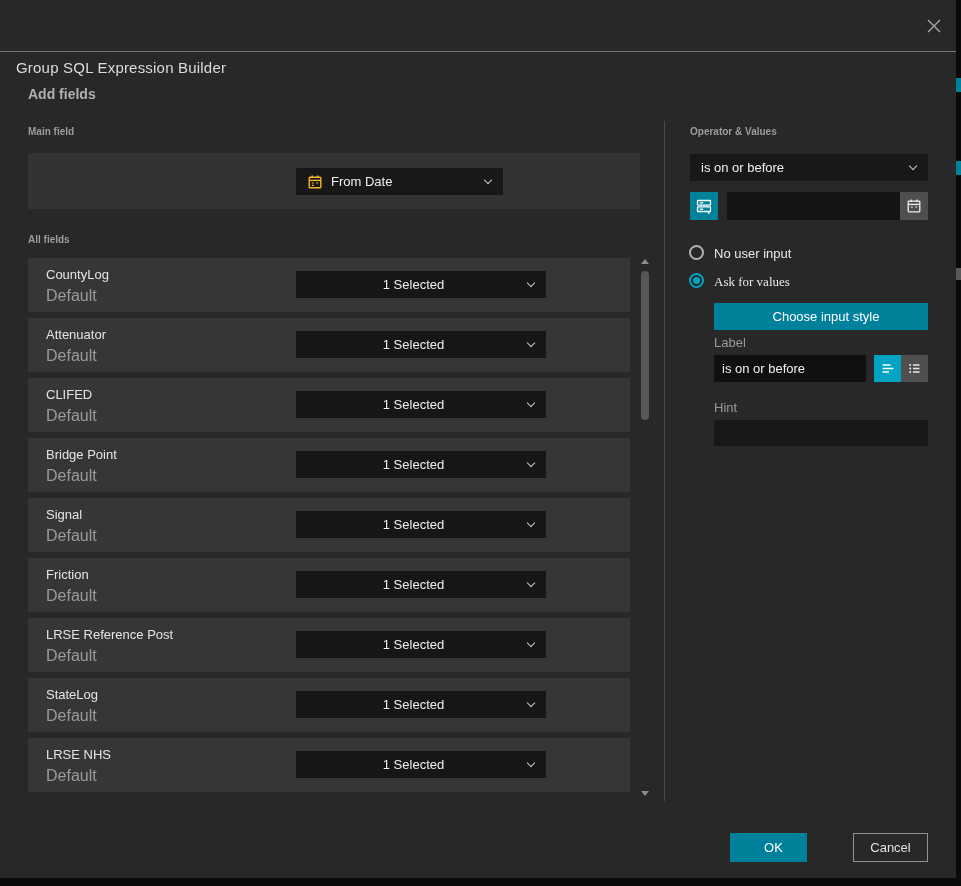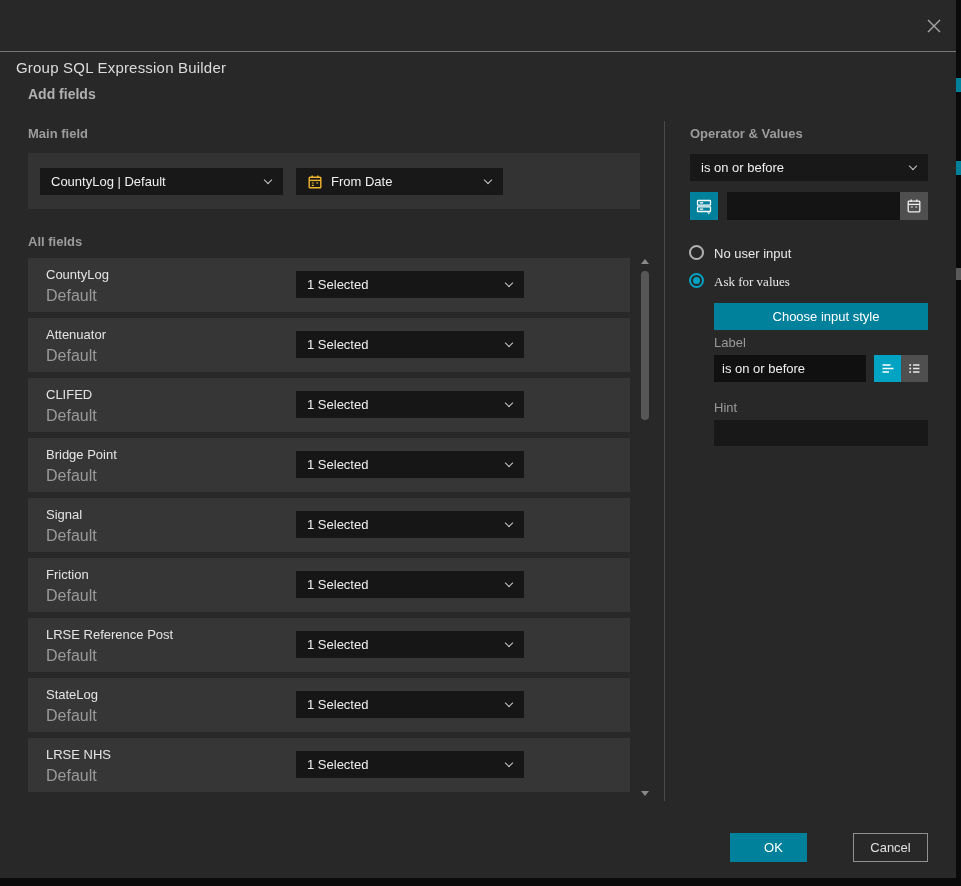--- a/index.html
+++ b/index.html
@@ -25,21 +25,21 @@
   .title {
     position:absolute; left:16px; top:16px;
     font-size:15px; font-weight:normal; color:#dcdcdc; letter-spacing:.2px;margin-top:43px;
   }
   .close-btn {
     position:absolute; right:11px; top:15px; width:22px; height:22px;
     display:flex; align-items:center; justify-content:center; cursor:pointer;
   }
   
   .h-main { position:absolute; font-size:14px; font-weight:bold; color:#b0b0b0; }
-  .h-sub  { position:absolute; font-size:13px; font-weight:bold; color:#9c9c9c; }
+  .h-sub  { position:absolute; font-size:10px; font-weight:bold; color:#9c9c9c; }
   .h-tiny { position:absolute; font-size:13px; color:#9a9a9a; }
   
   .select {
     position:absolute; background:#181818; color:#f0f0f0;
     font-size:13px; display:flex; align-items:center; gap:8px;
     padding:0 26px 0 11px; cursor:pointer;
   }
   .chev {
     position:absolute; right:12px; top:50%;
     width:6px; height:6px; margin-top:-5px;
@@ -51,21 +51,21 @@
     color:#f0f0f0; font-size:13px; padding:0 8px;
     font-family:"Liberation Sans", sans-serif;
   }
   
   .main-box { position:absolute; left:28px; top:153px; width:612px; height:56px; background:#333333; }
   
   .list { position:absolute; left:28px; top:258px; width:602px; }
   .fieldrow { position:relative; height:54px; margin-bottom:6px; background:#363636; }
   .row-name { position:absolute; left:18px; top:9px;  font-size:13px; color:#e4e4e4; }
   .row-sub  { position:absolute; left:18px; top:29px; font-size:16px; color:#9a9a9a; }
-  .row-select { left:268px; top:13px; width:228px; height:27px; background:#161616; }
+  .row-select { left:268px; top:13px; width:250px; height:27px; background:#161616;justify-content:center; }
   
   .sb-thumb { position:absolute; left:641px; top:271px; width:8px; height:149px; background:#575757; border-radius:4px; cursor:pointer; }
   .sb-up   { position:absolute; left:641px; top:259px; width:0; height:0;
              border-left:4px solid transparent; border-right:4px solid transparent; border-bottom:5px solid #8a8a8a; cursor:pointer; }
   .sb-down { position:absolute; left:641px; top:791px; width:0; height:0;
              border-left:4px solid transparent; border-right:4px solid transparent; border-top:5px solid #8a8a8a; cursor:pointer; }
   
   .vdivider { position:absolute; left:664px; top:121px; width:1px; height:680px; background:#4a4a4a; }
   
   .icon-btn {
@@ -107,24 +107,20 @@
         <path d="M3 3 L15 15 M15 3 L3 15" stroke="#a8a8a8" stroke-width="1.4" fill="none"></path>
       </svg>
     </div>
   </div>
 
   <div class="h-main" style="left:28px; top:86px;">Add fields</div>
 
   <div class="h-sub" style="left:28px; top:126px;">Main field</div>
 
   <div class="main-box">
-    <div class="select" style="left:12px; top:15px; width:243px; height:27px;">
-      <span>CountyLog | Default</span>
-      <span class="chev"></span>
-    </div>
     <div class="select" style="left:268px; top:15px; width:207px; height:27px;">
       <svg width="16" height="16" viewBox="0 0 16 16" style="flex:0 0 auto;">
         <rect x="2.2" y="3.2" width="11.6" height="10.6" rx="0.8" fill="none" stroke="#f2b52e" stroke-width="1.4"></rect>
         <path d="M2.2 6.4 H13.8" stroke="#f2b52e" stroke-width="1.4"></path>
         <path d="M5.2 1.4 V4 M10.8 1.4 V4" stroke="#f2b52e" stroke-width="1.4"></path>
         <path d="M4.8 9 h2 M9.2 9 h2 M4.8 11.4 h2" stroke="#f2b52e" stroke-width="1.2"></path>
       </svg>
       <span>From Date</span>
       <span class="chev"></span>
     </div>

